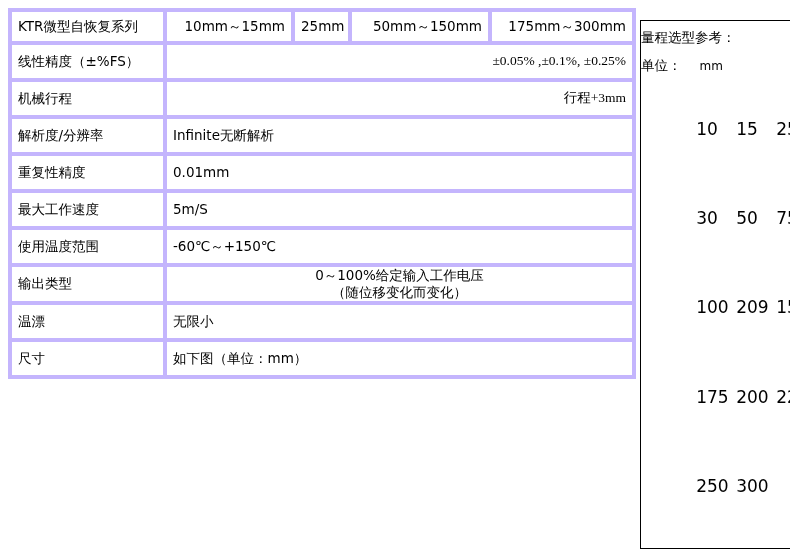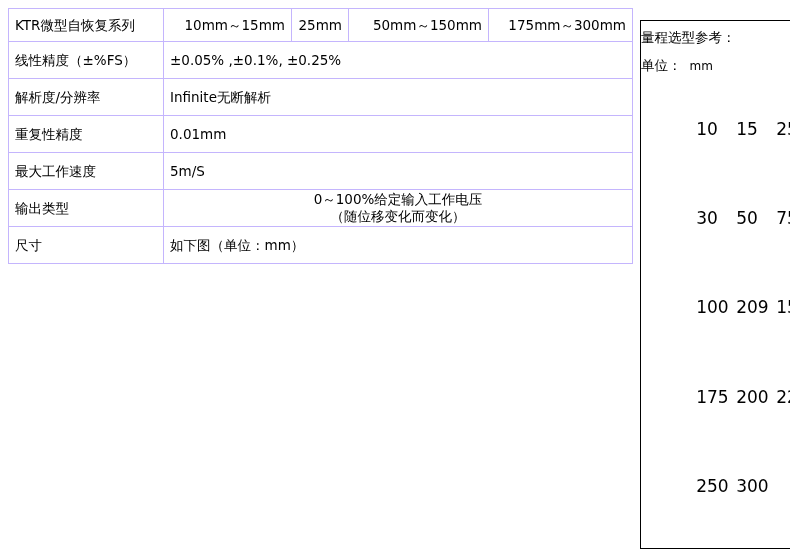--- a/index.html
+++ b/index.html
@@ -22,21 +22,21 @@
   }
   .spec-table {
     position: absolute;
     left: 8px;
     top: 8px;
     width: 624px;
     border-collapse: collapse;
     table-layout: fixed;
   }
   .spec-table td {
-    border: 1px solid #c4b5fd;
+    border: 4px solid #c4b5fd;
     padding: 0 6px;
     vertical-align: middle;
     font-size: 13.5px;
     line-height: 1.25;
     height: 37px;
     box-sizing: border-box;
     margin-top: 44px;
   }
   .label-col {
     width: 155px;
@@ -45,21 +45,22 @@
     text-align: right;
     height: 33px;
   }
   .row-head td.label-col {
     text-align: left;
   }
   td.left {
     text-align: left;
   }
   td.center {
-    text-align: left;
+    text-align: right;
+    font-family: Liberation Serif, serif;
   }
   .small {
     font-size: 11.5px;
     line-height: 1.35;
   }
   .sidebar {
     position: absolute;
     left: 640px;
     top: 20px;
     width: 154px;
@@ -71,21 +72,21 @@
   .sidebar-title {
     font-size: 13.5px;
     margin-bottom: 10px;
   }
   .sidebar-unit {
     font-size: 13.5px;
     margin-bottom: 10px;
   }
   .sidebar-unit .unit-val {
     font-size: 12px;
-    margin-left: 8px;
+    margin-left: 18px;
   }
   .num-grid {
     margin-left: 12px;
   }
   .num-row {
     font-size: 17px;
     line-height: 1.75;
     white-space: pre;
   }
   .num-cell {
@@ -115,45 +116,57 @@
         <td>50mm～150mm</td>
         <td>175mm～300mm</td>
       </tr>
 
       <tr>
         <td class="label-col">线性精度（±%FS）</td>
         <td class="center" colspan="4">±0.05% ,±0.1%, ±0.25%</td>
       </tr>
 
 
+      <tr>
+        <td class="label-col">机械行程</td>
+        <td class="center" colspan="4">行程+3mm</td>
+      </tr>
 
       <tr>
         <td class="label-col">解析度/分辨率</td>
         <td class="left" colspan="4">Infinite无断解析</td>
       </tr>
 
       <tr>
         <td class="label-col">重复性精度</td>
         <td class="left" colspan="4">0.01mm</td>
       </tr>
 
       <tr>
         <td class="label-col">最大工作速度</td>
         <td class="left" colspan="4">5m/S</td>
       </tr>
 
 
+      <tr>
+        <td class="label-col">使用温度范围</td>
+        <td class="left" colspan="4">-60℃～+150℃</td>
+      </tr>
 
       <tr>
         <td class="label-col">输出类型</td>
         <td class="left small" colspan="4" style="white-space: pre-line; text-align: center;">0～100%给定输入工作电压
 （随位移变化而变化）</td>
       </tr>
 
 
+      <tr>
+        <td class="label-col">温漂</td>
+        <td class="left" colspan="4">无限小</td>
+      </tr>
 
       <tr>
         <td class="label-col">尺寸</td>
         <td class="left" colspan="4">如下图（单位：mm）</td>
       </tr>
 
     </tbody>
   </table>
 
   <div class="sidebar">

